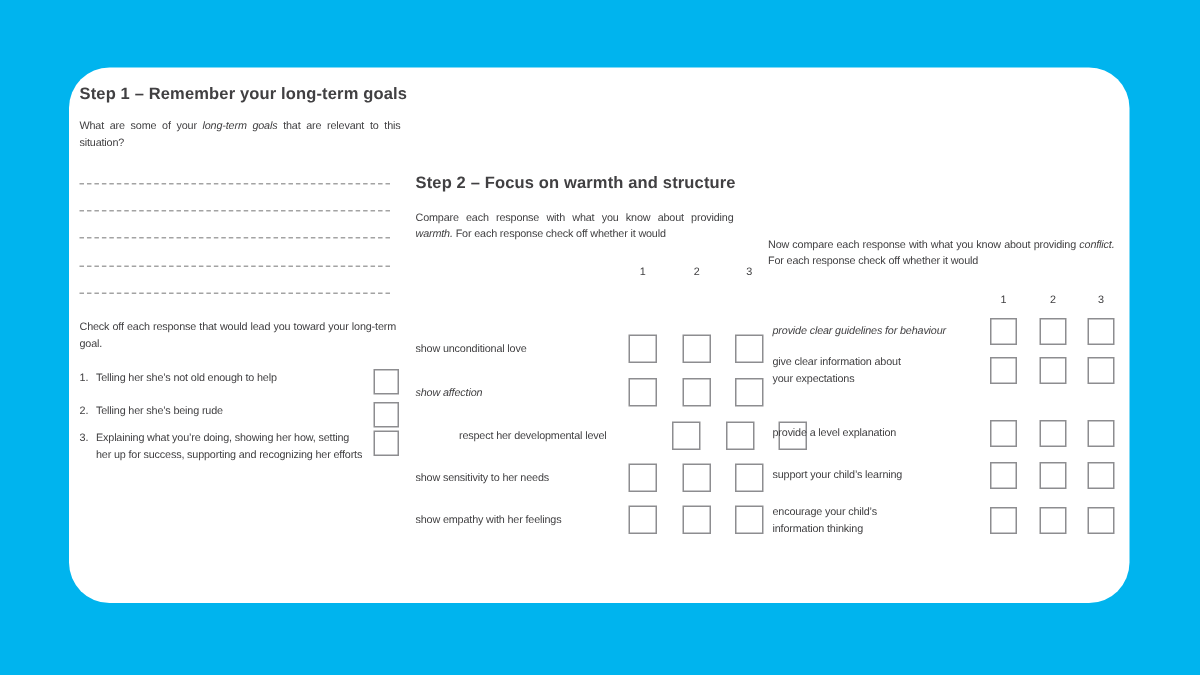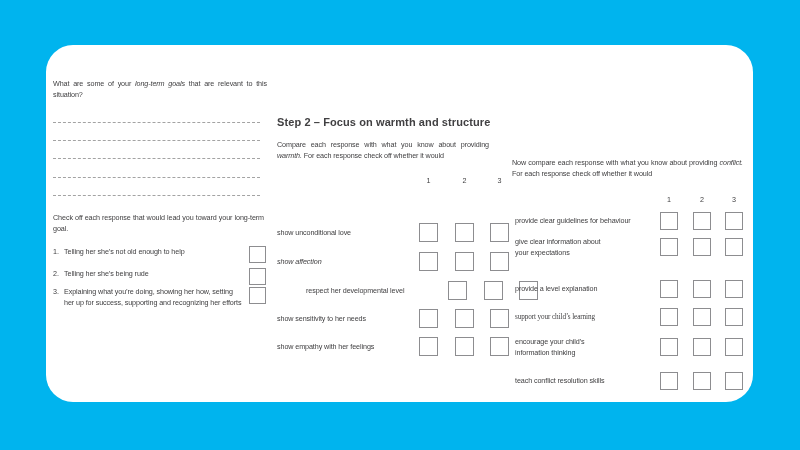--- a/index.html
+++ b/index.html
@@ -30,20 +30,21 @@
   .row-label { position:absolute; font-size:7.2px; line-height:10.5px; letter-spacing:-0.1px; }
   .vcenter { top:50%; transform:translateY(-50%); }
   .nowrap { white-space:nowrap; }
   .num { position:absolute; font-size:7.2px; line-height:10.5px; }
 </style>
 </head>
 <body>
 
 <div class="card">
 
+  <div class="step-title" style="left:7px; top:12px;">Step 1 – Remember your long-term goals</div>
 
   <div class="body-text justify" style="left:7px; top:33px; width:214px;"><span>What are some of your </span><span class="ital">long-term goals</span><span> that are relevant to this situation?</span></div>
 
   <div class="wline" style="left:7px; top:77px;  width:207px;"></div>
   <div class="wline" style="left:7px; top:95px;  width:207px;"></div>
   <div class="wline" style="left:7px; top:113px; width:207px;"></div>
   <div class="wline" style="left:7px; top:132px; width:207px;"></div>
   <div class="wline" style="left:7px; top:150px; width:207px;"></div>
 
   <div class="body-text justify" style="left:7px; top:167px; width:211px;">Check off each response that would lead you toward your long-term goal.</div>
@@ -105,49 +106,43 @@
     <span class="cb cb19" style="left:444px;"></span>
   </div>
 
   <div class="body-text justify" style="left:466px; top:112px; width:231px;"><span>Now compare each response with what you know about providing </span><span class="ital">conflict.</span><span> For each response check off whether it would</span></div>
 
   <div class="chead" style="left:614px; top:150px; width:18px;">1</div>
   <div class="chead" style="left:647px; top:150px; width:18px;">2</div>
   <div class="chead" style="left:679px; top:150px; width:18px;">3</div>
 
   <div class="crow" style="top:167px; height:18px;">
-    <div class="row-label vcenter nowrap" style="left:469px;">provide clear guidelines for behaviour</div>
+    <div class="row-label vcenter nowrap" style="left:469px;font-style:italic;">provide clear guidelines for behaviour</div>
     <span class="cb cb18" style="left:614px;"></span>
     <span class="cb cb18" style="left:647px;"></span>
     <span class="cb cb18" style="left:679px;"></span>
   </div>
   <div class="crow" style="top:193px; height:18px;">
     <div class="row-label vcenter" style="left:469px; width:88px;">give clear information about your expectations</div>
     <span class="cb cb18" style="left:614px;"></span>
     <span class="cb cb18" style="left:647px;"></span>
     <span class="cb cb18" style="left:679px;"></span>
   </div>
   <div class="crow" style="top:235px; height:18px;">
     <div class="row-label vcenter nowrap" style="left:469px;">provide a level explanation</div>
     <span class="cb cb18" style="left:614px;"></span>
     <span class="cb cb18" style="left:647px;"></span>
     <span class="cb cb18" style="left:679px;"></span>
   </div>
-  <div class="crow" style="top:263px; height:18px;font-family:Liberation Serif, serif;">
+  <div class="crow" style="top:263px; height:18px;">
     <div class="row-label vcenter nowrap" style="left:469px;">support your child’s learning</div>
     <span class="cb cb18" style="left:614px;"></span>
     <span class="cb cb18" style="left:647px;"></span>
     <span class="cb cb18" style="left:679px;"></span>
   </div>
   <div class="crow" style="top:293px; height:18px;">
     <div class="row-label vcenter" style="left:469px; width:88px;">encourage your child’s information thinking</div>
     <span class="cb cb18" style="left:614px;"></span>
     <span class="cb cb18" style="left:647px;"></span>
     <span class="cb cb18" style="left:679px;"></span>
   </div>
-  <div class="crow" style="top:327px; height:18px;">
-    <div class="row-label vcenter nowrap" style="left:469px;">teach conflict resolution skills</div>
-    <span class="cb cb18" style="left:614px;"></span>
-    <span class="cb cb18" style="left:647px;"></span>
-    <span class="cb cb18" style="left:679px;"></span>
-  </div>
 
 </div>
 
 </body></html>

